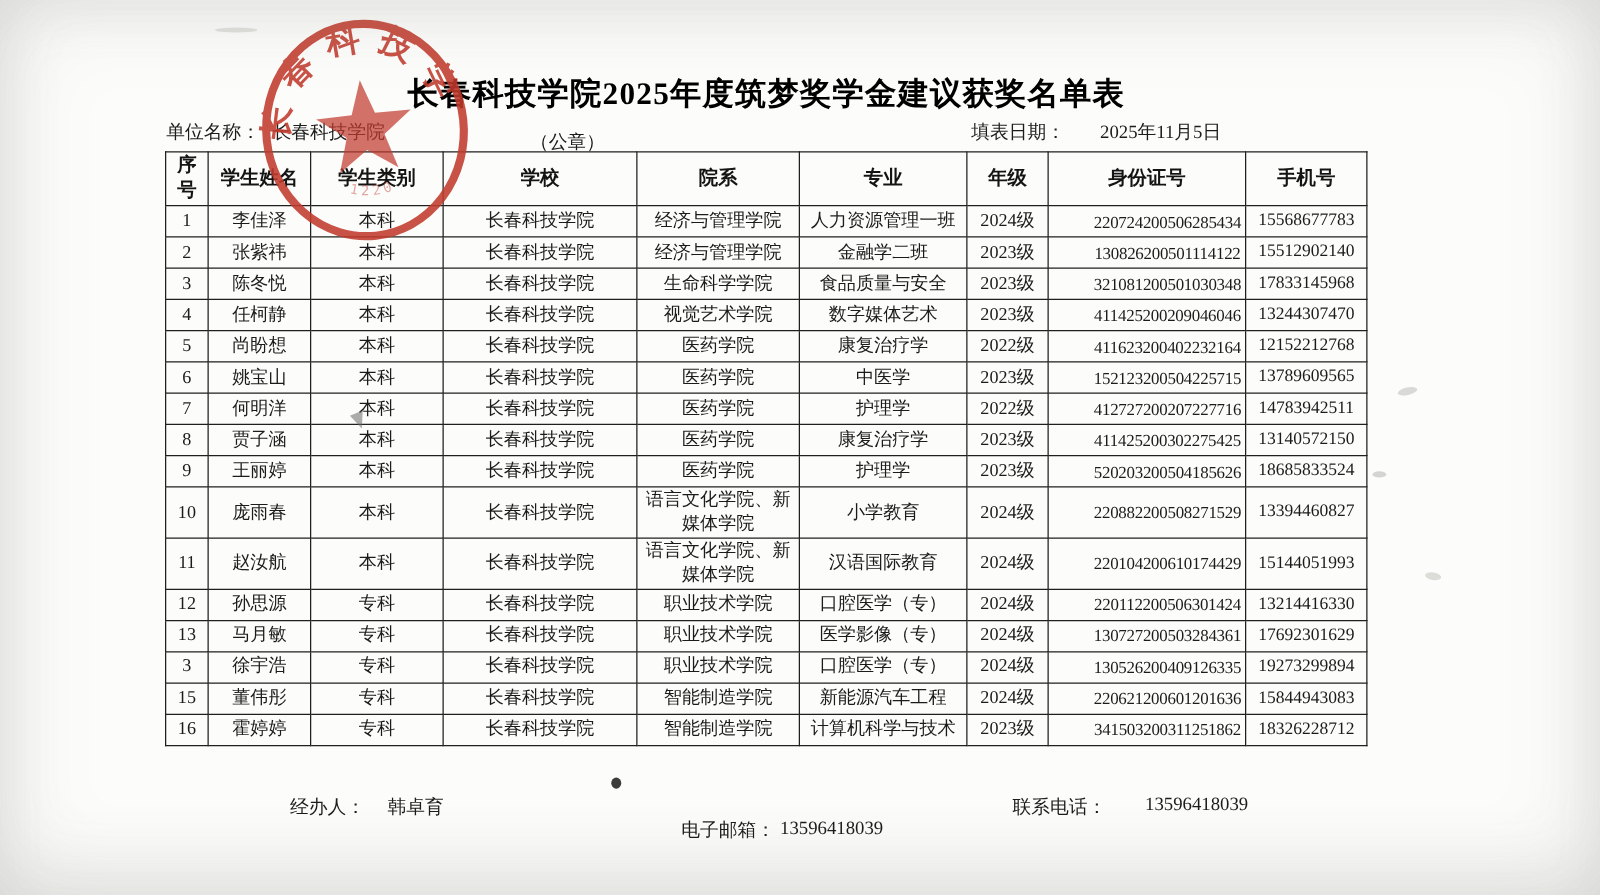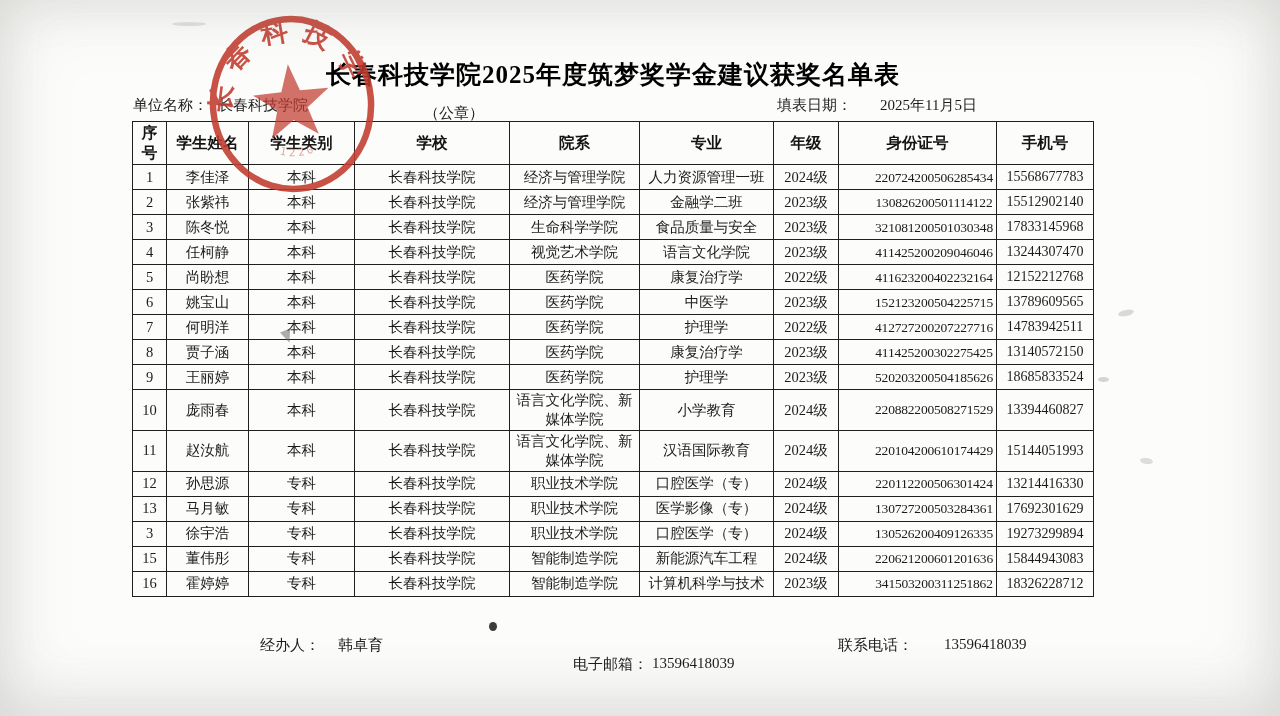--- a/index.html
+++ b/index.html
@@ -37,21 +37,21 @@
     padding:1px 2px; line-height:1.3; overflow:hidden;
   }
   table.award th { height:32px; font-size:15.5px; font-weight:bold; color:#141414; }
   table.award td { height:25px; font-size:14.5px; color:#1b1b1b; }
   table.award td:nth-child(8) { font-size:13.5px; letter-spacing:-0.2px;padding-left:35px; }
   table.award td:nth-child(9) { font-size:14px; }
   col.c-no{width:34px} col.c-name{width:82px} col.c-cat{width:106px}
   col.c-school{width:155px} col.c-dept{width:130px} col.c-major{width:134px}
   col.c-grade{width:65px} col.c-id{width:158px} col.c-phone{width:97px}
 
-  .footer span { position:absolute; font-size:15px; white-space:nowrap;margin-left:28px; }
+  .footer span { position:absolute; font-size:15px; white-space:nowrap; }
   .f-handler-label { left:232px; top:636px; }
   .f-handler-value { left:310px; top:636px; }
   .f-phone-label   { left:810px; top:636px; }
   .f-phone-value   { left:916px; top:636px; }
   .f-email-label   { left:545px; top:655px; }
   .f-email-value   { left:624px; top:655px; }
 
   .stamp { position:absolute; left:205px; top:8px; z-index:5; opacity:0.88; }
 
   .artifact { position:absolute; pointer-events:none; }
@@ -137,21 +137,21 @@
           <td>2023级</td>
           <td>321081200501030348</td>
           <td>17833145968</td>
         </tr>
         <tr>
           <td>4</td>
           <td>任柯静</td>
           <td>本科</td>
           <td>长春科技学院</td>
           <td>视觉艺术学院</td>
-          <td>语言文化学院</td>
+          <td>数字媒体艺术</td>
           <td>2023级</td>
           <td>411425200209046046</td>
           <td>13244307470</td>
         </tr>
         <tr>
           <td>5</td>
           <td>尚盼想</td>
           <td>本科</td>
           <td>长春科技学院</td>
           <td>医药学院</td>

